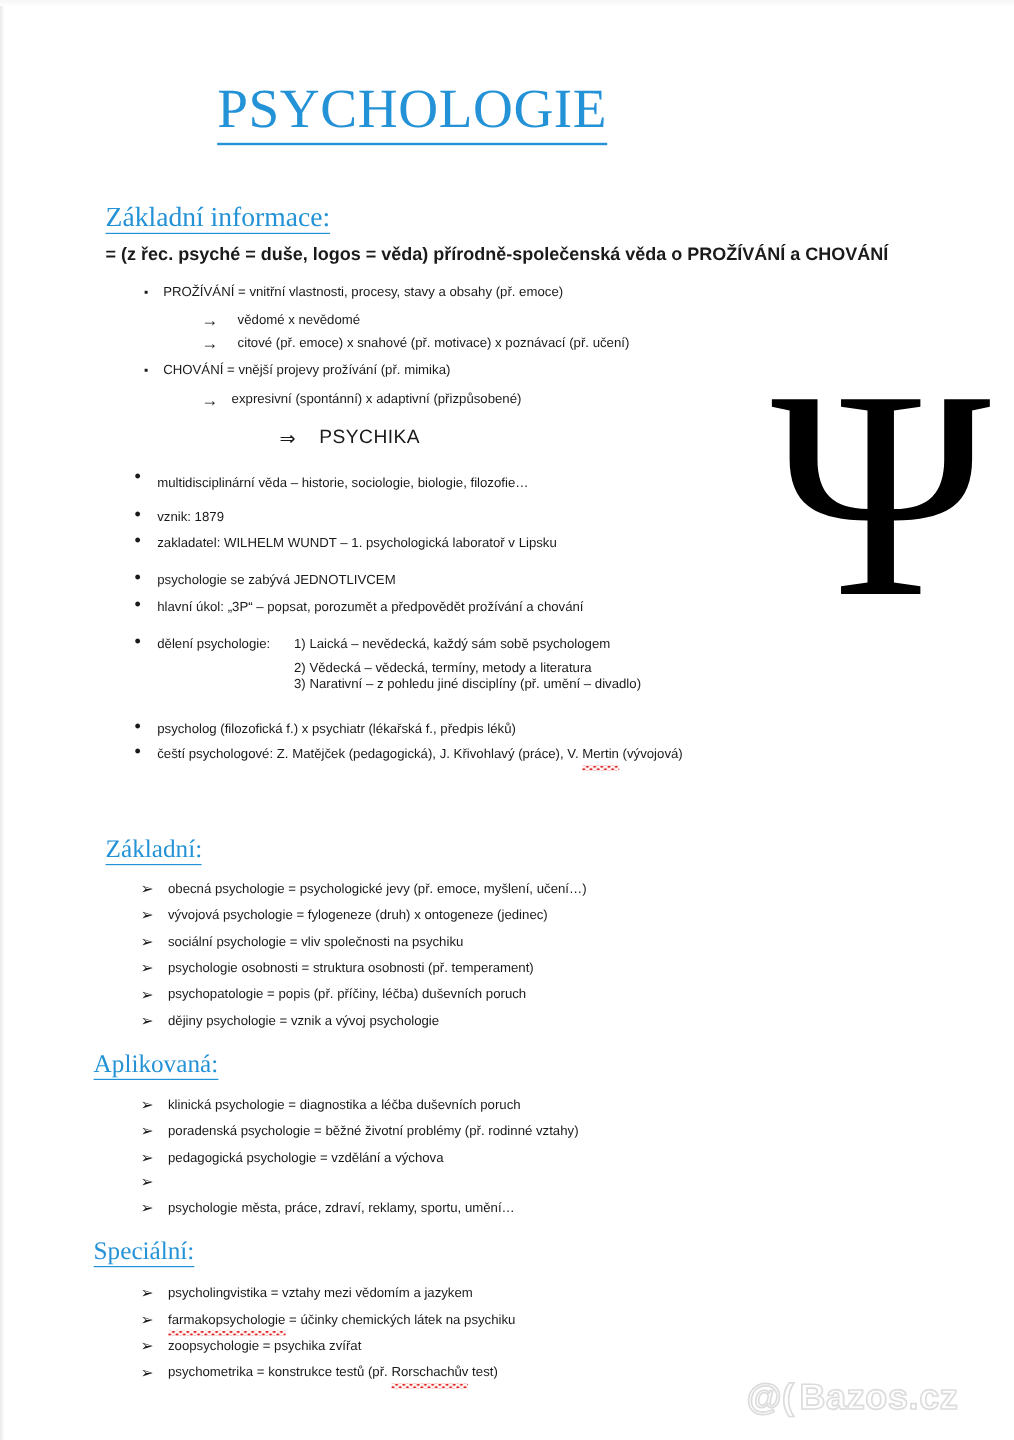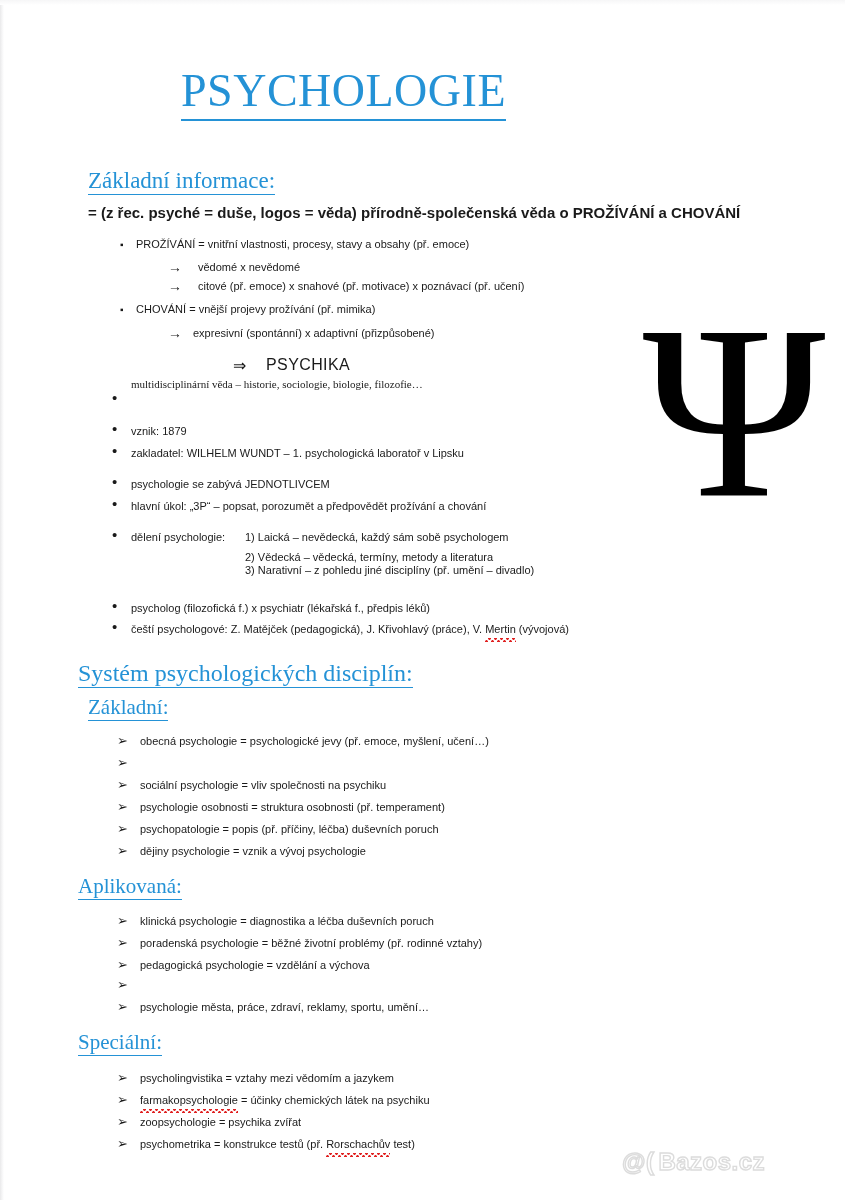--- a/index.html
+++ b/index.html
@@ -134,21 +134,21 @@
     background-size: 6px 4px;
     background-repeat: repeat-x;
   }
 
   
   .watermark {
     position: absolute;
     left: 622px;
     top: 1148px;
     font-family: "Liberation Sans", sans-serif;
-    font-size: 24px;
+    font-size: 30px;
     font-weight: bold;
     letter-spacing: 0.5px;
     color: transparent;
     -webkit-text-stroke: 1.4px #dcdcdc;
     white-space: nowrap;
   }
   .watermark .at {
     display: inline-block;
     margin-right: 4px;
   }
@@ -185,21 +185,21 @@
   <div class="bullet sq" style="left:120px; top:300px;">▪</div>
   <div class="line" style="left:136px; top:299px;">CHOVÁNÍ = vnější projevy prožívání (př. mimika)</div>
 
   <div class="bullet arw" style="left:168px; top:323px;">→</div>
   <div class="line" style="left:193px; top:323px;">expresivní (spontánní) x adaptivní (přizpůsobené)</div>
 
   <div class="psychika" style="left:233px; top:356px;">⇒</div>
   <div class="psychika" style="left:266px; top:356px;">PSYCHIKA</div>
 
   <div class="bullet dot" style="left:112px; top:388px;">•</div>
-  <div class="line" style="left:131px; top:374px;font-family:Liberation Serif, serif;">multidisciplinární věda – historie, sociologie, biologie, filozofie…</div>
+  <div class="line" style="left:131px; top:393px;">multidisciplinární věda – historie, sociologie, biologie, filozofie…</div>
 
   <div class="bullet dot" style="left:112px; top:419px;">•</div>
   <div class="line" style="left:131px; top:421px;">vznik: 1879</div>
 
   <div class="bullet dot" style="left:112px; top:441px;">•</div>
   <div class="line" style="left:131px; top:443px;">zakladatel: WILHELM WUNDT – 1. psychologická laboratoř v Lipsku</div>
 
   <div class="bullet dot" style="left:112px; top:472px;">•</div>
   <div class="line" style="left:131px; top:474px;text-align:right;">psychologie se zabývá JEDNOTLIVCEM</div>
 
@@ -211,32 +211,30 @@
   <div class="line" style="left:245px; top:527px;">1) Laická – nevědecká, každý sám sobě psychologem</div>
   <div class="line" style="left:245px; top:547px;">2) Vědecká – vědecká, termíny, metody a literatura</div>
   <div class="line" style="left:245px; top:546px;margin-top:14px;">3) Narativní – z pohledu jiné disciplíny (př. umění – divadlo)</div>
 
   <div class="bullet dot" style="left:112px; top:596px;">•</div>
   <div class="line" style="left:131px; top:598px;">psycholog (filozofická f.) x psychiatr (lékařská f., předpis léků)</div>
 
   <div class="bullet dot" style="left:112px; top:617px;">•</div>
   <div class="line" style="left:131px; top:619px;"><span>čeští psychologové: Z. Matějček (pedagogická), J. Křivohlavý (práce), V. </span><span class="squiggle">Mertin</span><span> (vývojová)</span></div>
 
-  <div class="h1-blue" style="left:78px; top:660px; font-size:24px;">
-    <span class="u">Systém psychologických disciplín:</span>
-  </div>
 
   <div class="h2-blue" style="left:88px; top:695px;">
     <span class="u">Základní:</span>
   </div>
 
   <div class="bullet arrowhead" style="left:117px; top:731px;">➢</div>
   <div class="line" style="left:140px; top:731px;">obecná psychologie = psychologické jevy (př. emoce, myšlení, učení…)</div>
 
   <div class="bullet arrowhead" style="left:117px; top:753px;">➢</div>
+  <div class="line" style="left:140px; top:753px;">vývojová psychologie = fylogeneze (druh) x ontogeneze (jedinec)</div>
 
   <div class="bullet arrowhead" style="left:117px; top:775px;">➢</div>
   <div class="line" style="left:140px; top:775px;">sociální psychologie = vliv společnosti na psychiku</div>
 
   <div class="bullet arrowhead" style="left:117px; top:797px;">➢</div>
   <div class="line" style="left:140px; top:797px;">psychologie osobnosti = struktura osobnosti (př. temperament)</div>
 
   <div class="bullet arrowhead" style="left:117px; top:819px;">➢</div>
   <div class="line" style="left:140px; top:819px;">psychopatologie = popis (př. příčiny, léčba) duševních poruch</div>
 

